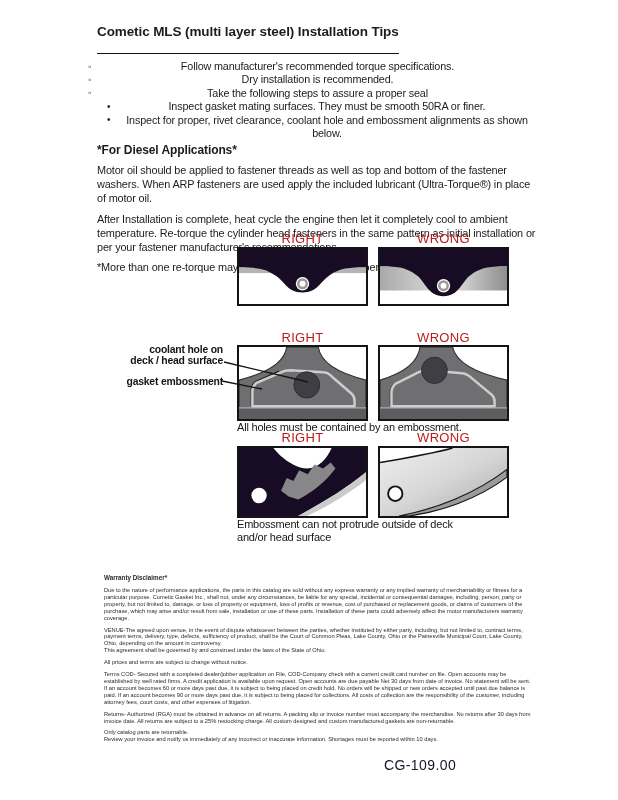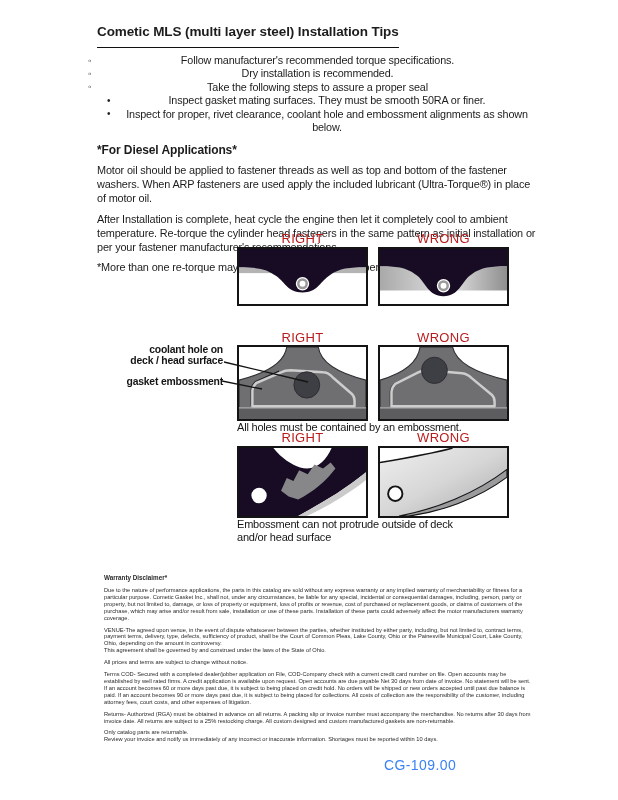--- a/index.html
+++ b/index.html
@@ -11,21 +11,21 @@
     background: #ffffff;
     font-family: "Liberation Sans", sans-serif;
     color: #1c1c1c;
     overflow: hidden;
   }
   
   .content-header { position: absolute; left: 88px; top: 22px; width: 450px; }
   .doc-title {
     font-size: 13.5px; font-weight: bold; letter-spacing: -0.1px;
     display: inline-block; margin-left: 9px;
-    border-bottom: 1.6px solid #111; padding-bottom: 8px;
+    border-bottom: 1.6px solid #111; padding-bottom: 14px;
   }
   .bullet-list { margin-top: 6px; }
   .bullet { font-size: 10.8px; line-height: 13.4px; letter-spacing: -0.15px; position: relative; padding-left: 9px; text-align: center; }
   .bullet::before { content: "◦"; position: absolute; left: 0; top: -0.5px; font-size: 10px; color: #222; }
   .bullet.sub { padding-left: 28px; }
   .bullet.sub::before { content: "•"; left: 19px; font-size: 10px; }
   
   .diesel { position: absolute; left: 88px; top: 112px; width: 452px; }
   .diesel h2 { font-size: 12px; font-weight: bold; margin-left: 9px; letter-spacing: -0.1px; margin-top: 31px; }
   .diesel p { font-size: 10.9px; line-height: 13.9px; letter-spacing: -0.15px; margin: 7px 0 0 9px; }
@@ -36,21 +36,21 @@
   .fig-box svg { display: block; }
   .fig-caption { position: absolute; font-size: 11px; line-height: 12.5px; letter-spacing: -0.2px; color: #151515; }
   .anno { position: absolute; width: 118px; text-align: right; font-size: 10.4px; line-height: 11px; letter-spacing: -0.2px; color: #151515; font-weight: bold; }
   .leader-svg { position: absolute; pointer-events: none; }
   
   .warranty { position: absolute; left: 104px; top: 574px; width: 430px; color: #2a2a2a; }
   .warranty h3 { font-size: 6.3px; font-weight: bold; margin-bottom: 6px; }
   .warranty p { font-size: 5.7px; line-height: 6.9px; letter-spacing: 0; }
   .warranty p.gap { margin-top: 5px; }
   
-  .doc-number { position: absolute; left: 384px; top: 757px; font-size: 14px; letter-spacing: 0.4px; color: #3b82f6; }
+  .doc-number { position: absolute; left: 384px; top: 757px; font-size: 14px; letter-spacing: 0.4px; color: #0f172a; }
 </style>
 </head>
 <body>
 
 <div class="page">
 
   <div class="content-header">
     <h1 class="doc-title">Cometic MLS (multi layer steel) Installation Tips</h1>
     <div class="bullet-list">
       <div class="bullet">Follow manufacturer's recommended torque specifications.</div>

